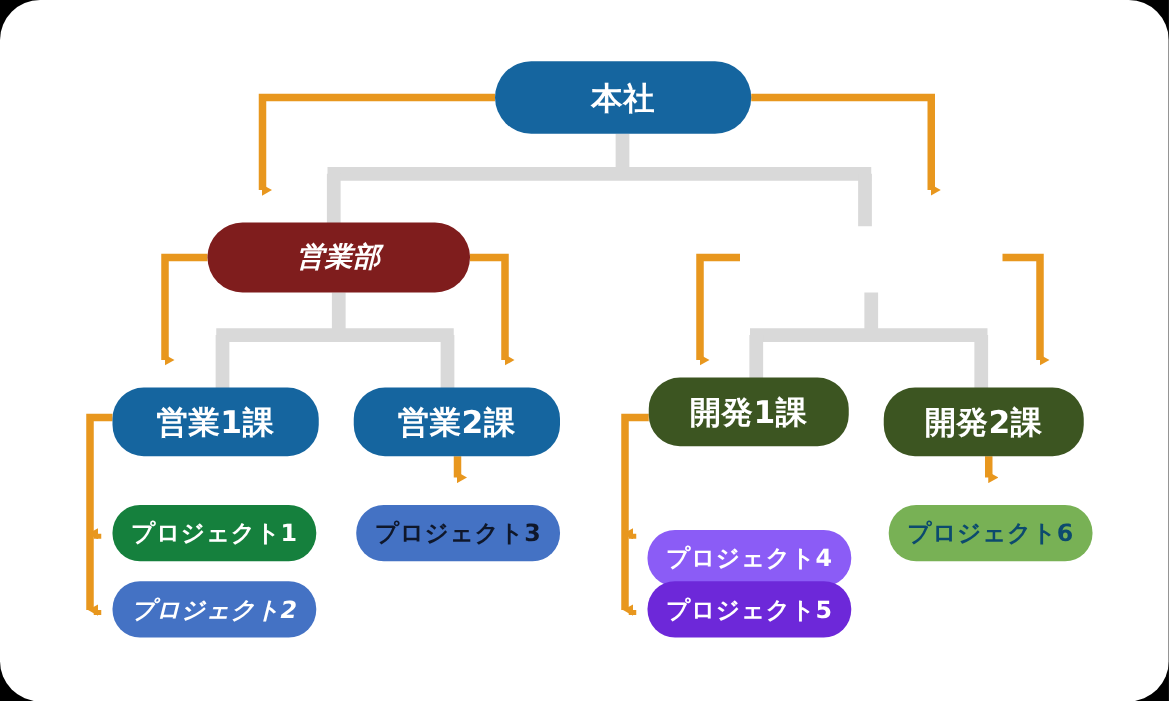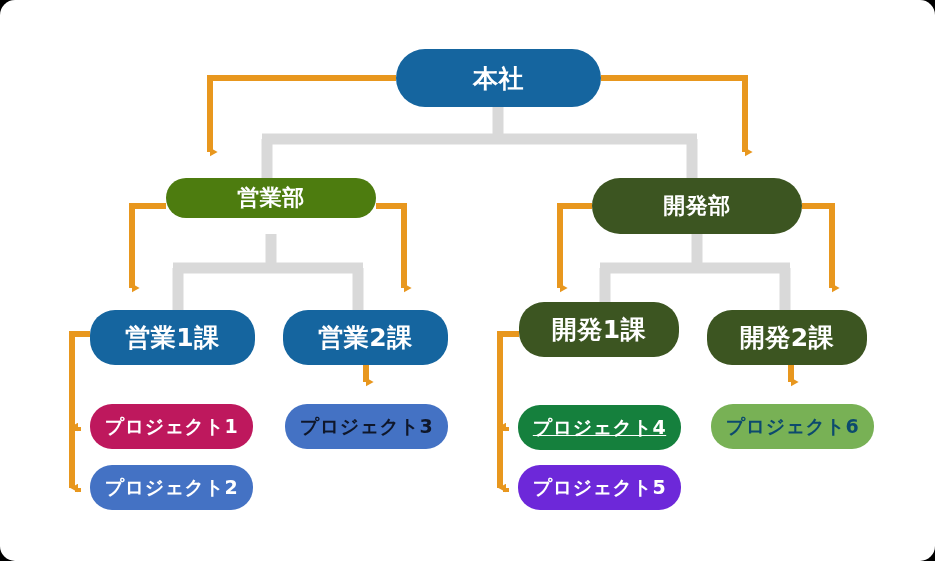--- a/index.html
+++ b/index.html
@@ -5,21 +5,21 @@
   html, body {
     margin: 0;
     padding: 0;
     background: #000000;
   }
   #page {
     position: relative;
     width: 935px;
     height: 561px;
     background: #ffffff;
-    border-radius: 15px;
+    border-radius: 32px;
     overflow: hidden;
     font-family: "DejaVu Sans", "Liberation Sans", sans-serif;
   }
   #connectors {
     position: absolute;
     left: 0;
     top: 0;
     width: 935px;
     height: 561px;
   }
@@ -126,37 +126,36 @@
       <path d="M 502 488 L 506 488" marker-end="url(#arrow-down)" transform="rotate(-90 506 488)"></path>
     </g>
 
     <g stroke="#E8971E" stroke-width="6" fill="none">
       <path d="M 791 365 L 791 382" marker-end="url(#arrow-down)"></path>
     </g>
   </svg>
 
   <div class="node lvl-root" style="left: 396px; top: 49px; width: 205px; height: 58px; background: rgb(21, 101, 159); color: rgb(255, 255, 255);">本社</div>
 
-  <div class="node lvl-dept" style="left: 166px; top: 178px; width: 210px; height: 40px; background: #4d7c0f; color: rgb(255, 255, 255);">営業部</div>
+  <div class="node lvl-dept" style="left: 166px; top: 178px; width: 210px; height: 56px; background: #7f1d1d; color: rgb(255, 255, 255); font-style: italic;">営業部</div>
 
-  <div class="node lvl-dept" style="left: 592px; top: 178px; width: 210px; height: 56px; background: rgb(60, 85, 33); color: rgb(255, 255, 255);">開発部</div>
 
   <div class="node lvl-sec" style="left: 90px; top: 310px; width: 165px; height: 55px; background: rgb(21, 101, 159); color: rgb(255, 255, 255);">営業1課</div>
 
   <div class="node lvl-sec" style="left: 283px; top: 310px; width: 165px; height: 55px; background: rgb(21, 101, 159); color: rgb(255, 255, 255); text-align: right;">営業2課</div>
 
   <div class="node lvl-sec" style="left: 519px; top: 302px; width: 160px; height: 55px; background: rgb(60, 85, 33); color: rgb(255, 255, 255);">開発1課</div>
 
   <div class="node lvl-sec" style="left: 707px; top: 310px; width: 160px; height: 55px; background: rgb(60, 85, 33); color: rgb(255, 255, 255);">開発2課</div>
 
-  <div class="node lvl-proj" style="left: 90px; top: 404px; width: 163px; height: 45px; background: #be185d; color: rgb(255, 255, 255);">プロジェクト1</div>
+  <div class="node lvl-proj" style="left: 90px; top: 404px; width: 163px; height: 45px; background: #15803d; color: rgb(255, 255, 255);">プロジェクト1</div>
 
-  <div class="node lvl-proj" style="left: 90px; top: 465px; width: 163px; height: 45px; background: rgb(68, 114, 196); color: rgb(255, 255, 255);">プロジェクト2</div>
+  <div class="node lvl-proj" style="left: 90px; top: 465px; width: 163px; height: 45px; background: rgb(68, 114, 196); color: rgb(255, 255, 255); font-style: italic;">プロジェクト2</div>
 
   <div class="node lvl-proj" style="left: 285px; top: 404px; width: 163px; height: 45px; background: rgb(68, 114, 196); color: #0f172a;">プロジェクト3</div>
 
-  <div class="node lvl-proj" style="left: 518px; top: 405px; width: 163px; height: 45px; background: #15803d; color: rgb(255, 255, 255); text-decoration: underline;">プロジェクト4</div>
+  <div class="node lvl-proj" style="left: 518px; top: 424px; width: 163px; height: 45px; background: #8b5cf6; color: rgb(255, 255, 255);">プロジェクト4</div>
 
   <div class="node lvl-proj" style="left: 518px; top: 465px; width: 163px; height: 45px; background: #6d28d9; color: rgb(255, 255, 255);">プロジェクト5</div>
 
   <div class="node lvl-proj" style="left: 711px; top: 404px; width: 163px; height: 45px; background: rgb(120, 177, 85); color: #0c4a6e;">プロジェクト6</div>
 
 </div>
 
 </body></html>

